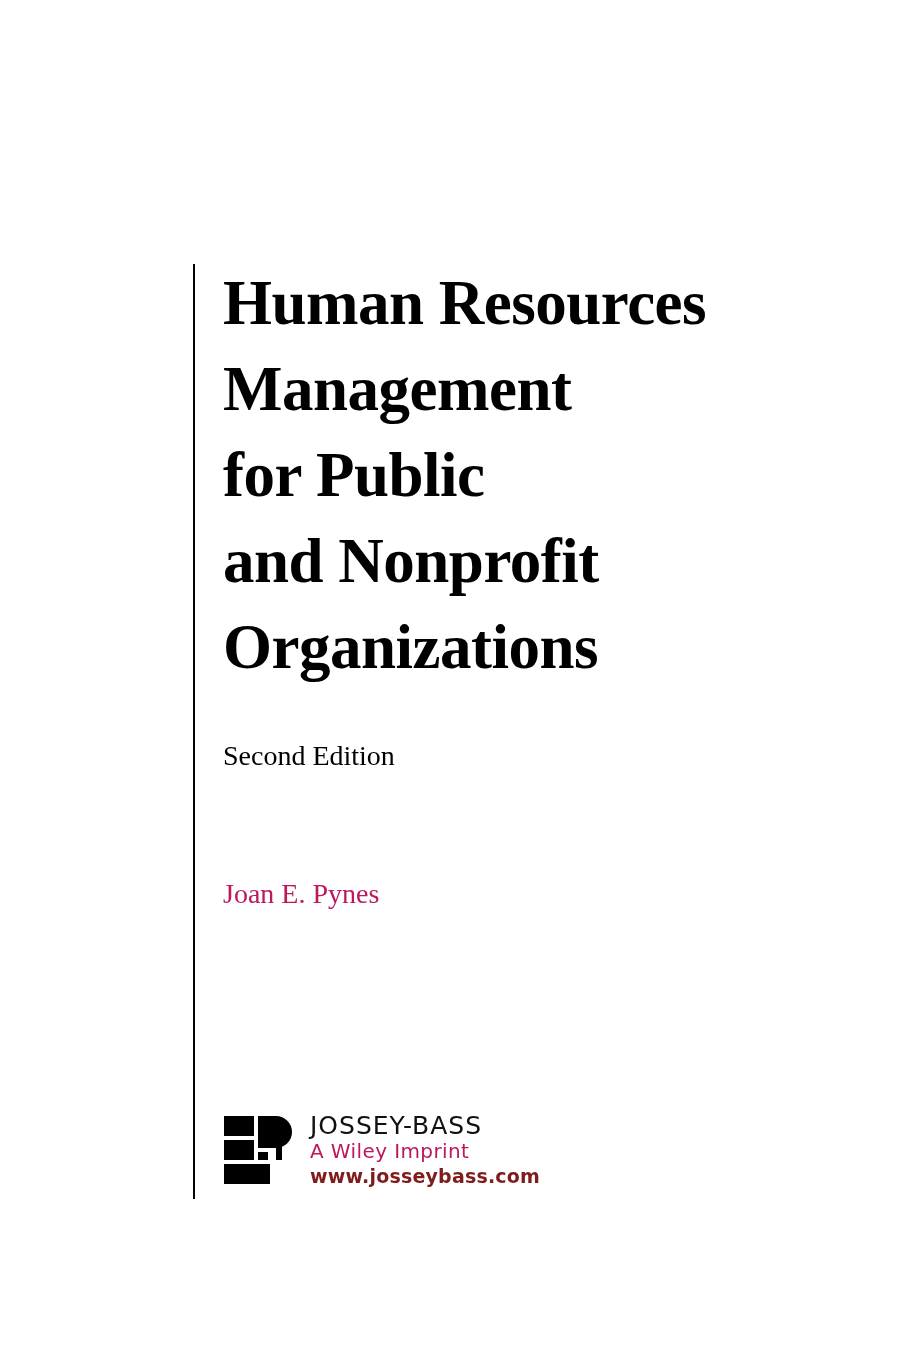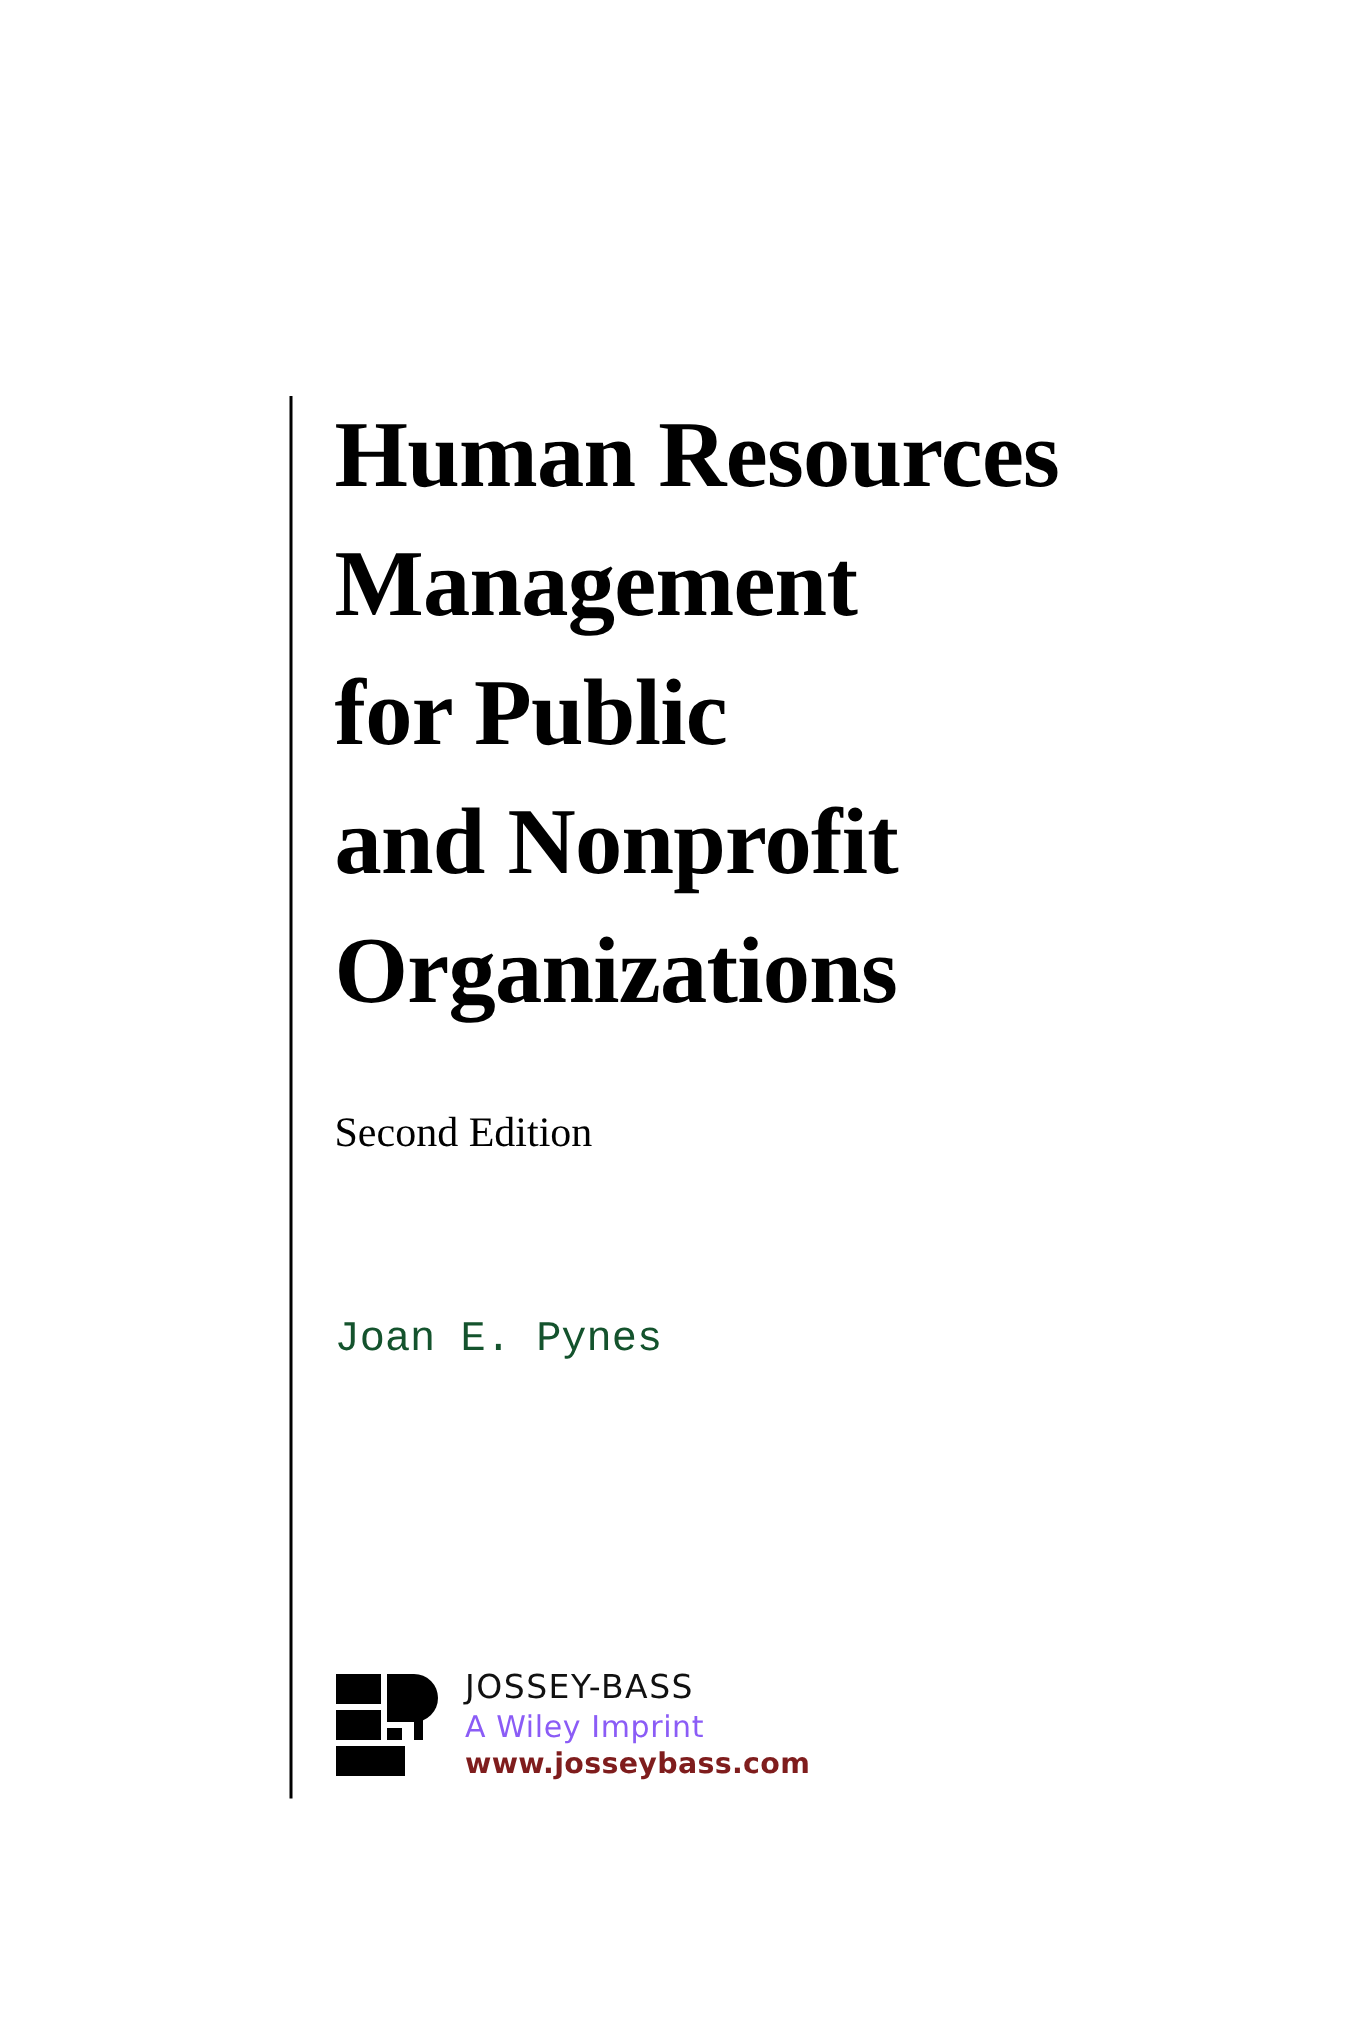--- a/index.html
+++ b/index.html
@@ -55,24 +55,24 @@
     top: 708px;
     font-family: "Liberation Serif", serif;
     font-size: 28px;
     line-height: 48px;
     color: #000000;
   }
   .author {
     position: absolute;
     left: 223px;
     top: 853px;
-    font-family: Liberation Mono, monospace;
+    font-family: Liberation Serif, serif;
     font-size: 28px;
     line-height: 34px;
-    color: #14532d;
+    color: #be185d;
   }
   
   .logo-block {
     position: absolute;
     left: 224px;
     top: 1088px;
     width: 330px;
     height: 80px;
   }
   .logo-mark {
@@ -83,31 +83,31 @@
     height: 74px;
   }
   .logo-text {
     position: absolute;
     left: 86px;
     top: 0px;
     width: 250px;
   }
   .jb-name {
     font-family: "DejaVu Sans", sans-serif;
-    font-size: 22px;
+    font-size: 25px;
     line-height: 27px;
     letter-spacing: 1px;
     color: #111111;
   }
   .jb-sub {
     font-family: "DejaVu Sans", sans-serif;
     font-size: 20px;
     line-height: 25px;
     letter-spacing: 0.4px;
-    color: #8b5cf6;
+    color: #be185d;
   }
   .jb-url {
     font-family: "DejaVu Sans", sans-serif;
     font-weight: bold;
     font-size: 19px;
     line-height: 24px;
     letter-spacing: 0.2px;
     color: #7f1d1d;
   }
 </style>

